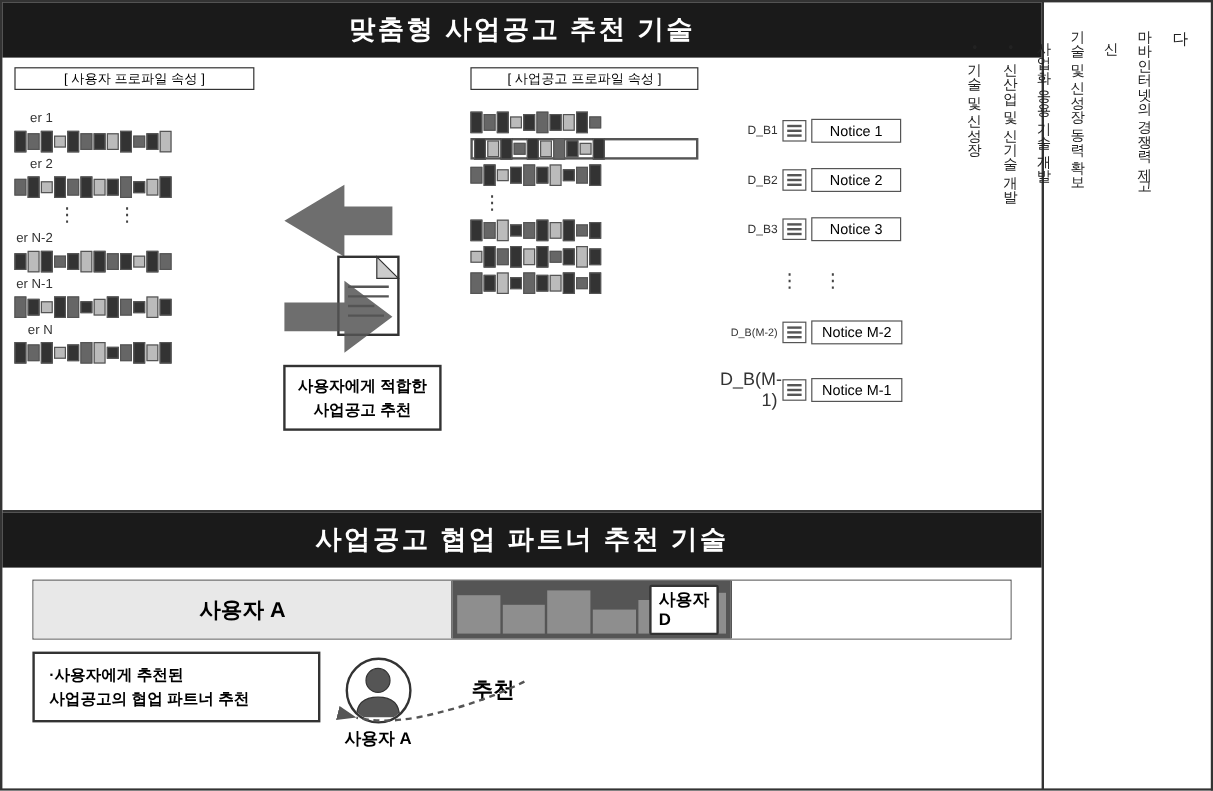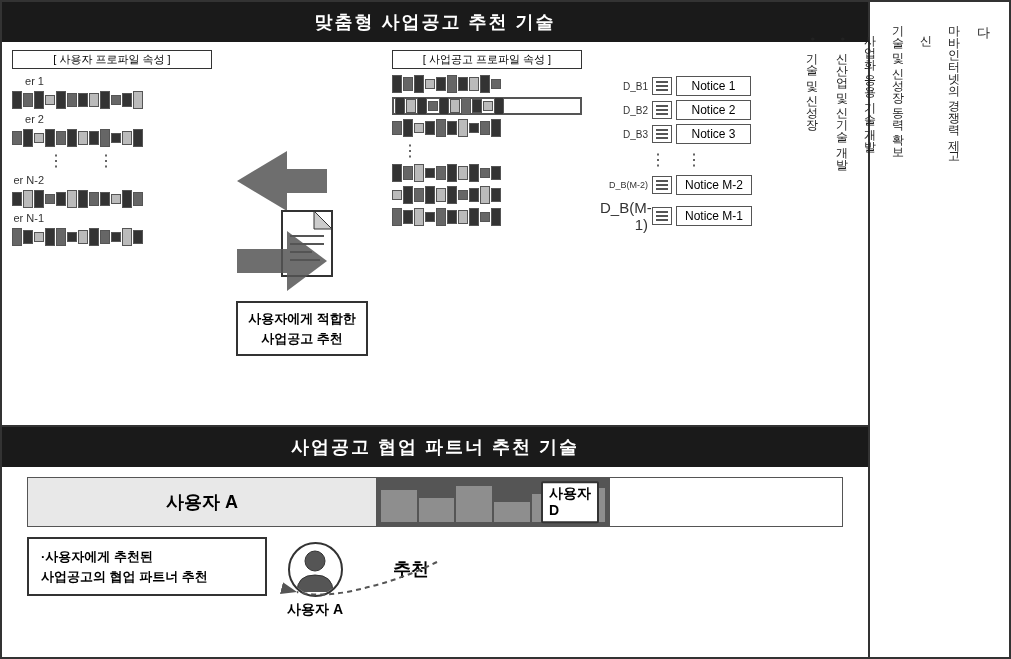--- a/index.html
+++ b/index.html
@@ -30,21 +30,21 @@
     .top-section {
       flex: 1;
       display: flex;
       flex-direction: column;
       border-bottom: 2px solid #333;
     }
     .section-title-bar {
       background: #1a1a1a;
       color: white;
       text-align: center;
-      font-size: 18px;
+      font-size: 22px;
       font-weight: bold;
       padding: 8px 0;
       letter-spacing: 2px;
     }
     .section-content {
       flex: 1;
       display: flex;
       flex-direction: row;
       padding: 8px 10px;
       gap: 10px;
@@ -53,21 +53,21 @@
     .user-profiles {
       display: flex;
       flex-direction: column;
       gap: 4px;
       width: 200px;
       position: relative;
     }
     .profile-label {
       font-size: 11px;
       text-align: center;
-      margin-bottom: 2px;
+      margin-bottom: 14px;
       border: 1px solid #333;
       padding: 1px 4px;
       background: white;
     }
     .profile-row {
       display: flex;
       flex-direction: column;
       gap: 4px;
     }
     .profile-id {
@@ -115,21 +115,21 @@
     
     .business-profiles {
       display: flex;
       flex-direction: column;
       gap: 4px;
       width: 190px;
     }
     .notice-list {
       display: flex;
       flex-direction: column;
-      gap: 4px;
+      gap: 21px;
       margin-left: 10px;
     }
     .notice-row {
       display: flex;
       flex-direction: row;
       align-items: center;
       gap: 4px;
     }
     .notice-id {
       font-size: 10px;
@@ -356,20 +356,37 @@
                 <div class="bar-seg light short"></div>
               <div class="bar-seg dark tall"></div>
                 <div class="bar-seg med tall"></div>
                 <div class="bar-seg dark short"></div>
               <div class="bar-seg light"></div>
                 <div class="bar-seg dark tall"></div>
                 <div class="bar-seg med"></div>
               <div class="bar-seg dark short"></div>
                 <div class="bar-seg light tall"></div>
                 <div class="bar-seg dark"></div>
+            </div>
+          </div>
+          <div class="profile-row">
+            <span class="profile-id">er N</span>
+            <div class="profile-bar-container">
+              <div class="bar-seg dark tall"></div>
+                <div class="bar-seg med"></div>
+                <div class="bar-seg dark tall"></div>
+              <div class="bar-seg light short"></div>
+                <div class="bar-seg dark"></div>
+                <div class="bar-seg med tall"></div>
+              <div class="bar-seg light tall"></div>
+                <div class="bar-seg dark short"></div>
+                <div class="bar-seg med"></div>
+              <div class="bar-seg dark tall"></div>
+                <div class="bar-seg light"></div>
+                <div class="bar-seg dark tall"></div>
             </div>
           </div>
         </div>
 
         <div class="middle-area">
 
           <svg width="140" height="220">
 
             <defs>
               <marker id="arrowhead-r" markerWidth="8" markerHeight="6" refX="8" refY="3" orient="auto">

